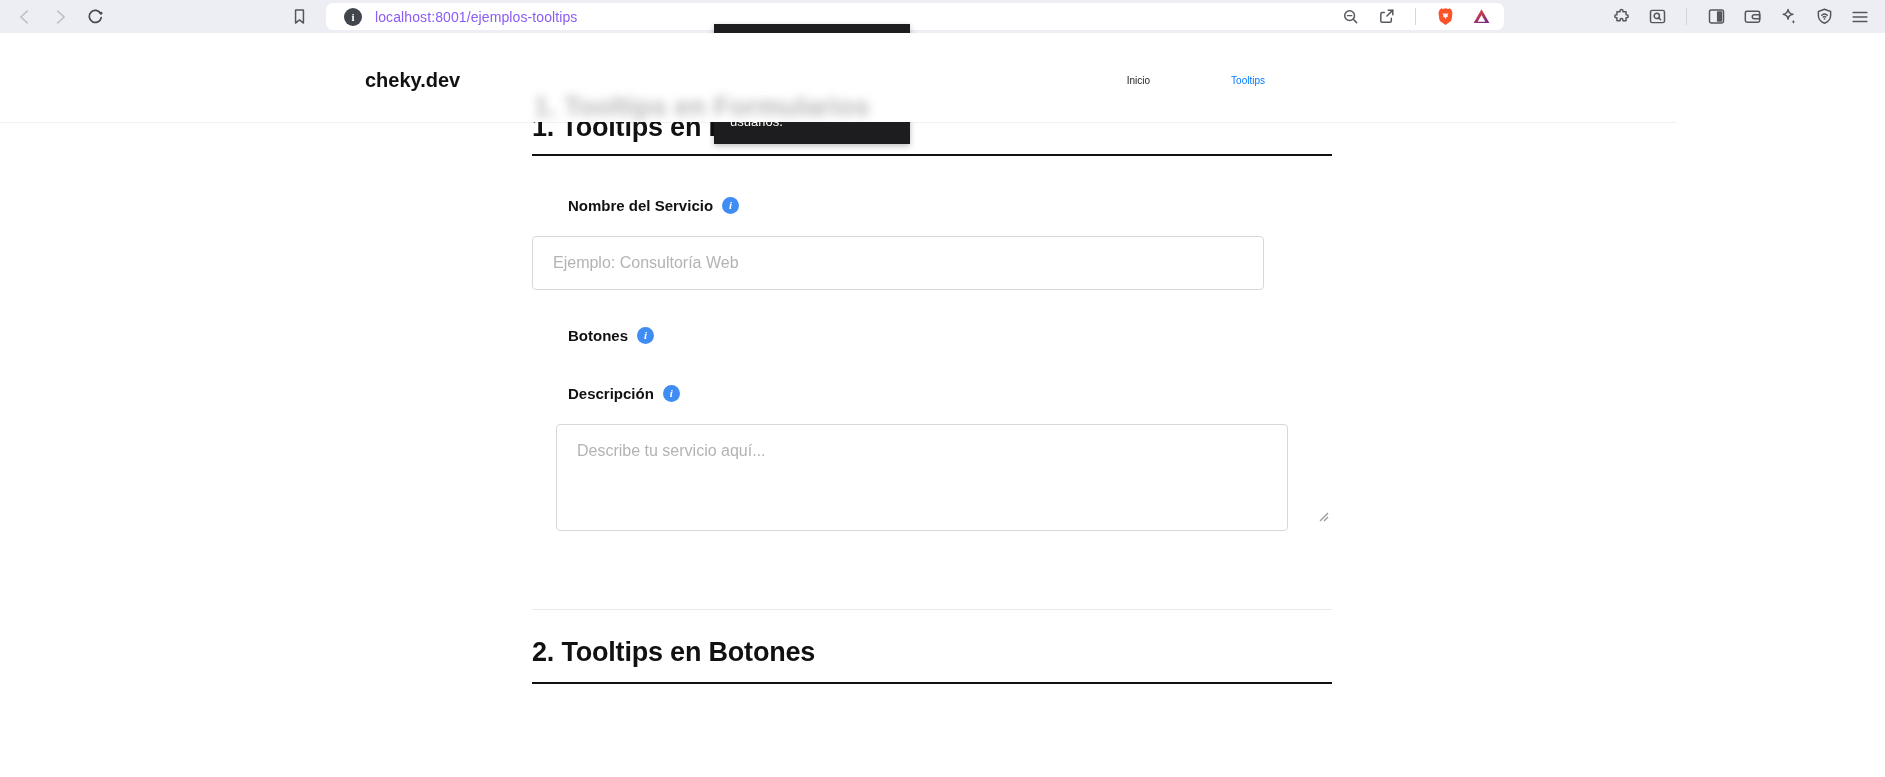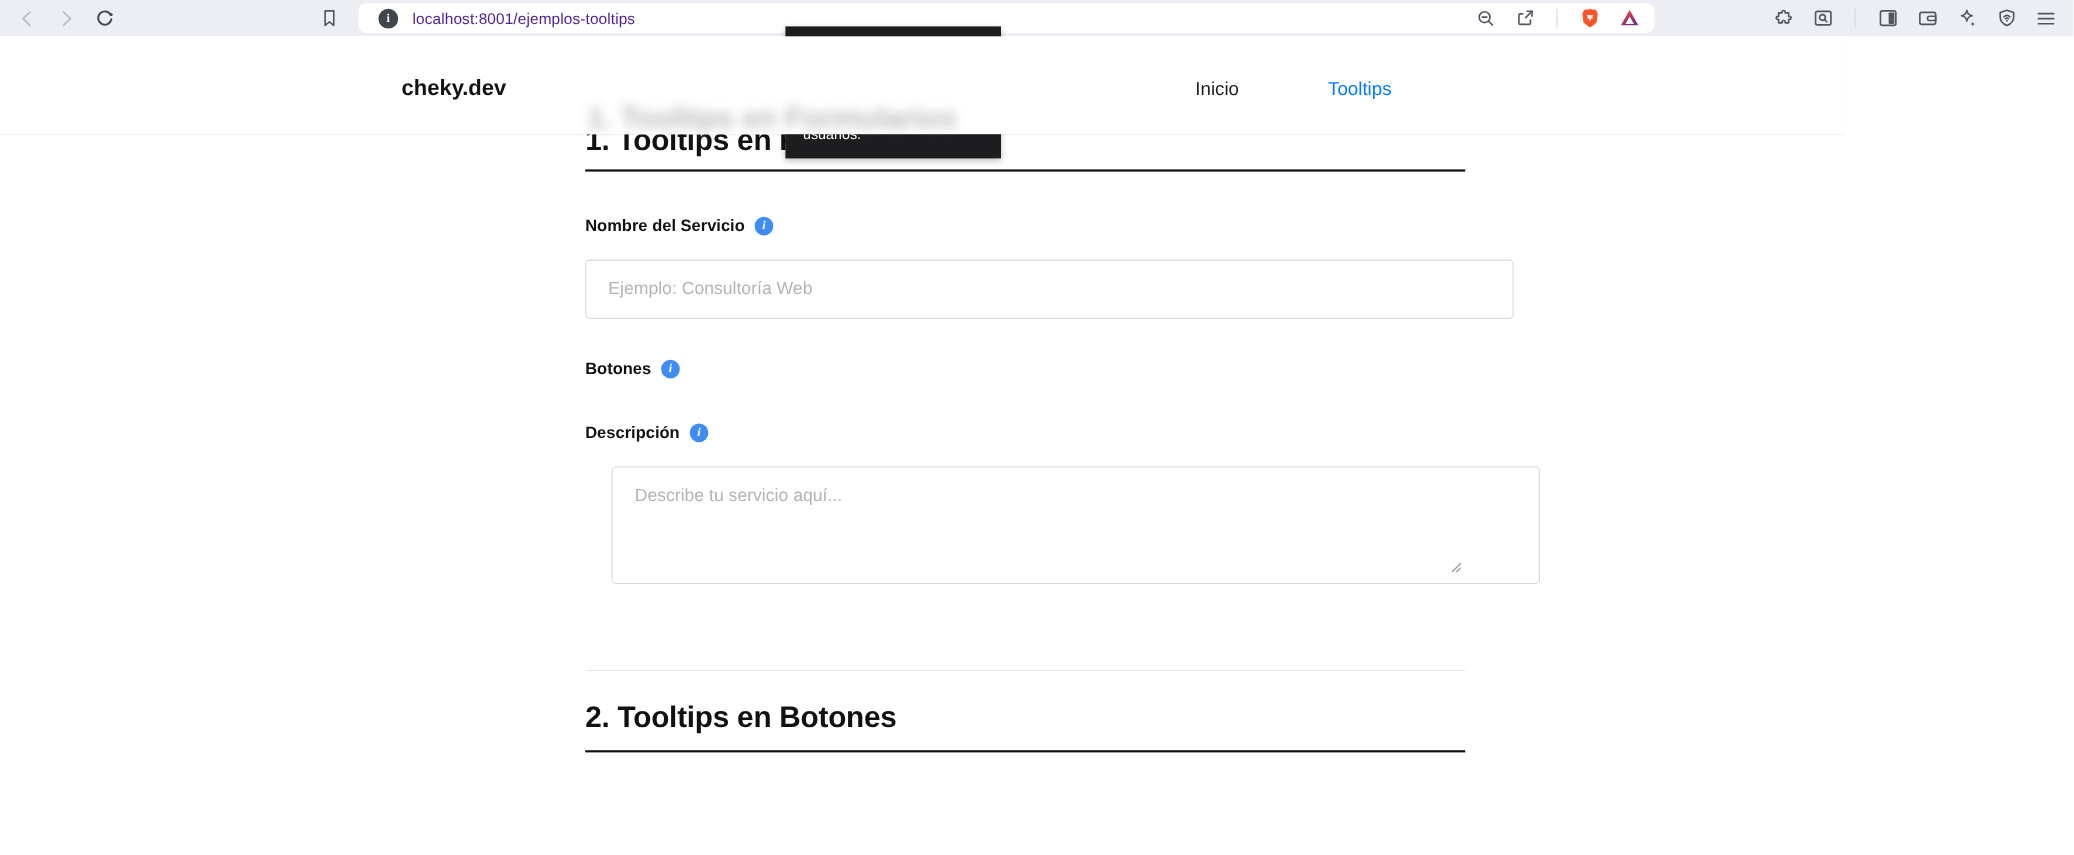--- a/index.html
+++ b/index.html
@@ -14,58 +14,58 @@
     border:none; background:transparent; cursor:pointer; flex:none; }
   .ci { stroke:#54575e; fill:none; stroke-width:1.7; stroke-linecap:round; stroke-linejoin:round; }
   .ci-dis { stroke:#b9bdc6; }
   .vsep { width:1px; height:17px; background:#d3d6de; flex:none; margin:0 6px; }
 
   .url-bar { height:27px; width:1178px; margin-left:14px; background:#ffffff;
     border-radius:7px; display:flex; align-items:center; padding:0 10px; flex:none; cursor:text; }
   .site-info-badge { width:18px; height:18px; border-radius:50%; background:#41454c; color:#fff;
     font-size:11px; font-weight:700; font-family:"Liberation Serif",serif;
     display:flex; align-items:center; justify-content:center; margin:0 13px 0 8px; flex:none; }
-  .url-text { font-size:14px; color:#4c1d95; letter-spacing:.1px; white-space:nowrap; }
+  .url-text { font-size:14px; color:#8b5cf6; letter-spacing:.1px; white-space:nowrap; }
   .url-right { margin-left:auto; display:flex; align-items:center; gap:10px; }
 
   .chrome-right { margin-left:auto; display:flex; align-items:center; gap:10px; }
 
   
   .site-header { position:absolute; top:33px; left:0; width:1677px; height:89px; background:#fff;
     z-index:2; display:flex; align-items:center; justify-content:space-between;
     padding:6px 412px 0 365px; box-shadow:0 1px 0 rgba(0,0,0,.05); }
   .brand { font-size:20px; font-weight:700; color:#111; cursor:pointer; }
   .nav { display:flex; gap:81px; }
-  .nav a { text-decoration:none; font-size:17px; color:#1c1c1e; cursor:pointer; }
+  .nav a { text-decoration:none; font-size:10px; color:#1c1c1e; cursor:pointer; }
   .nav a.active { color:#007aff; }
 
   
   .h2-ghost { position:absolute; top:92px; left:534px; z-index:3; font-size:27px; font-weight:700;
     color:#8d8d8d; filter:blur(5px); opacity:.6; pointer-events:none; white-space:nowrap; }
 
   
   .main { position:absolute; top:122px; left:532px; width:800px; z-index:1; }
 
   .sec-head-1 { border-bottom:2px solid #111; }
   .clip { height:32px; overflow:hidden; }
   .clip h2 { font-size:27px; line-height:36px; font-weight:700; color:#111; margin-top:-13px;
     letter-spacing:-.2px; white-space:nowrap; }
 
   .sec-head-2 { margin-top:24px; border-bottom:2px solid #111; padding-bottom:12px; }
   .sec-head-2 h2 { font-size:27px; line-height:36px; font-weight:700; color:#111; letter-spacing:-.2px; }
 
   .fg { }
   .fg-1 { margin-top:39px; } .fg-2 { margin-top:35px; } .fg-3 { margin-top:38px; }
   .lbl-row { display:flex; align-items:center; gap:9px; height:20px; }
-  .lbl { font-size:15px; font-weight:700; color:#111; }
+  .lbl { font-size:15px; font-weight:700; color:#111;margin-left:36px; }
   .info-ic { width:17px; height:17px; border-radius:50%; background:#3f8cf3; color:#fff;
     display:flex; align-items:center; justify-content:center; font-size:11px; font-weight:700;
     font-style:italic; font-family:"Liberation Serif",serif; cursor:pointer; flex:none; }
 
-  .tin { margin-top:21px; width:844px; height:54px; border:1px solid #d8d8d8; border-radius:4px;
+  .tin { margin-top:21px; width:732px; height:54px; border:1px solid #d8d8d8; border-radius:4px;
     padding:0 20px; font-size:16px; color:#333; background:#fff; outline:none;
     font-family:"Liberation Sans",sans-serif; display:block; }
   .tin::placeholder { color:#b3b3b3; opacity:1; }
   .ta-wrap { position:relative; margin-top:21px;padding-left:24px; }
   textarea.tin { height:107px; padding:17px 20px; resize:none; margin-top:0; }
   .resize-grip { position:absolute; right:3px; bottom:5px; pointer-events:none; }
 
   .divider { margin-top:78px; height:1px; background:#e9e9e9; }
 
   

